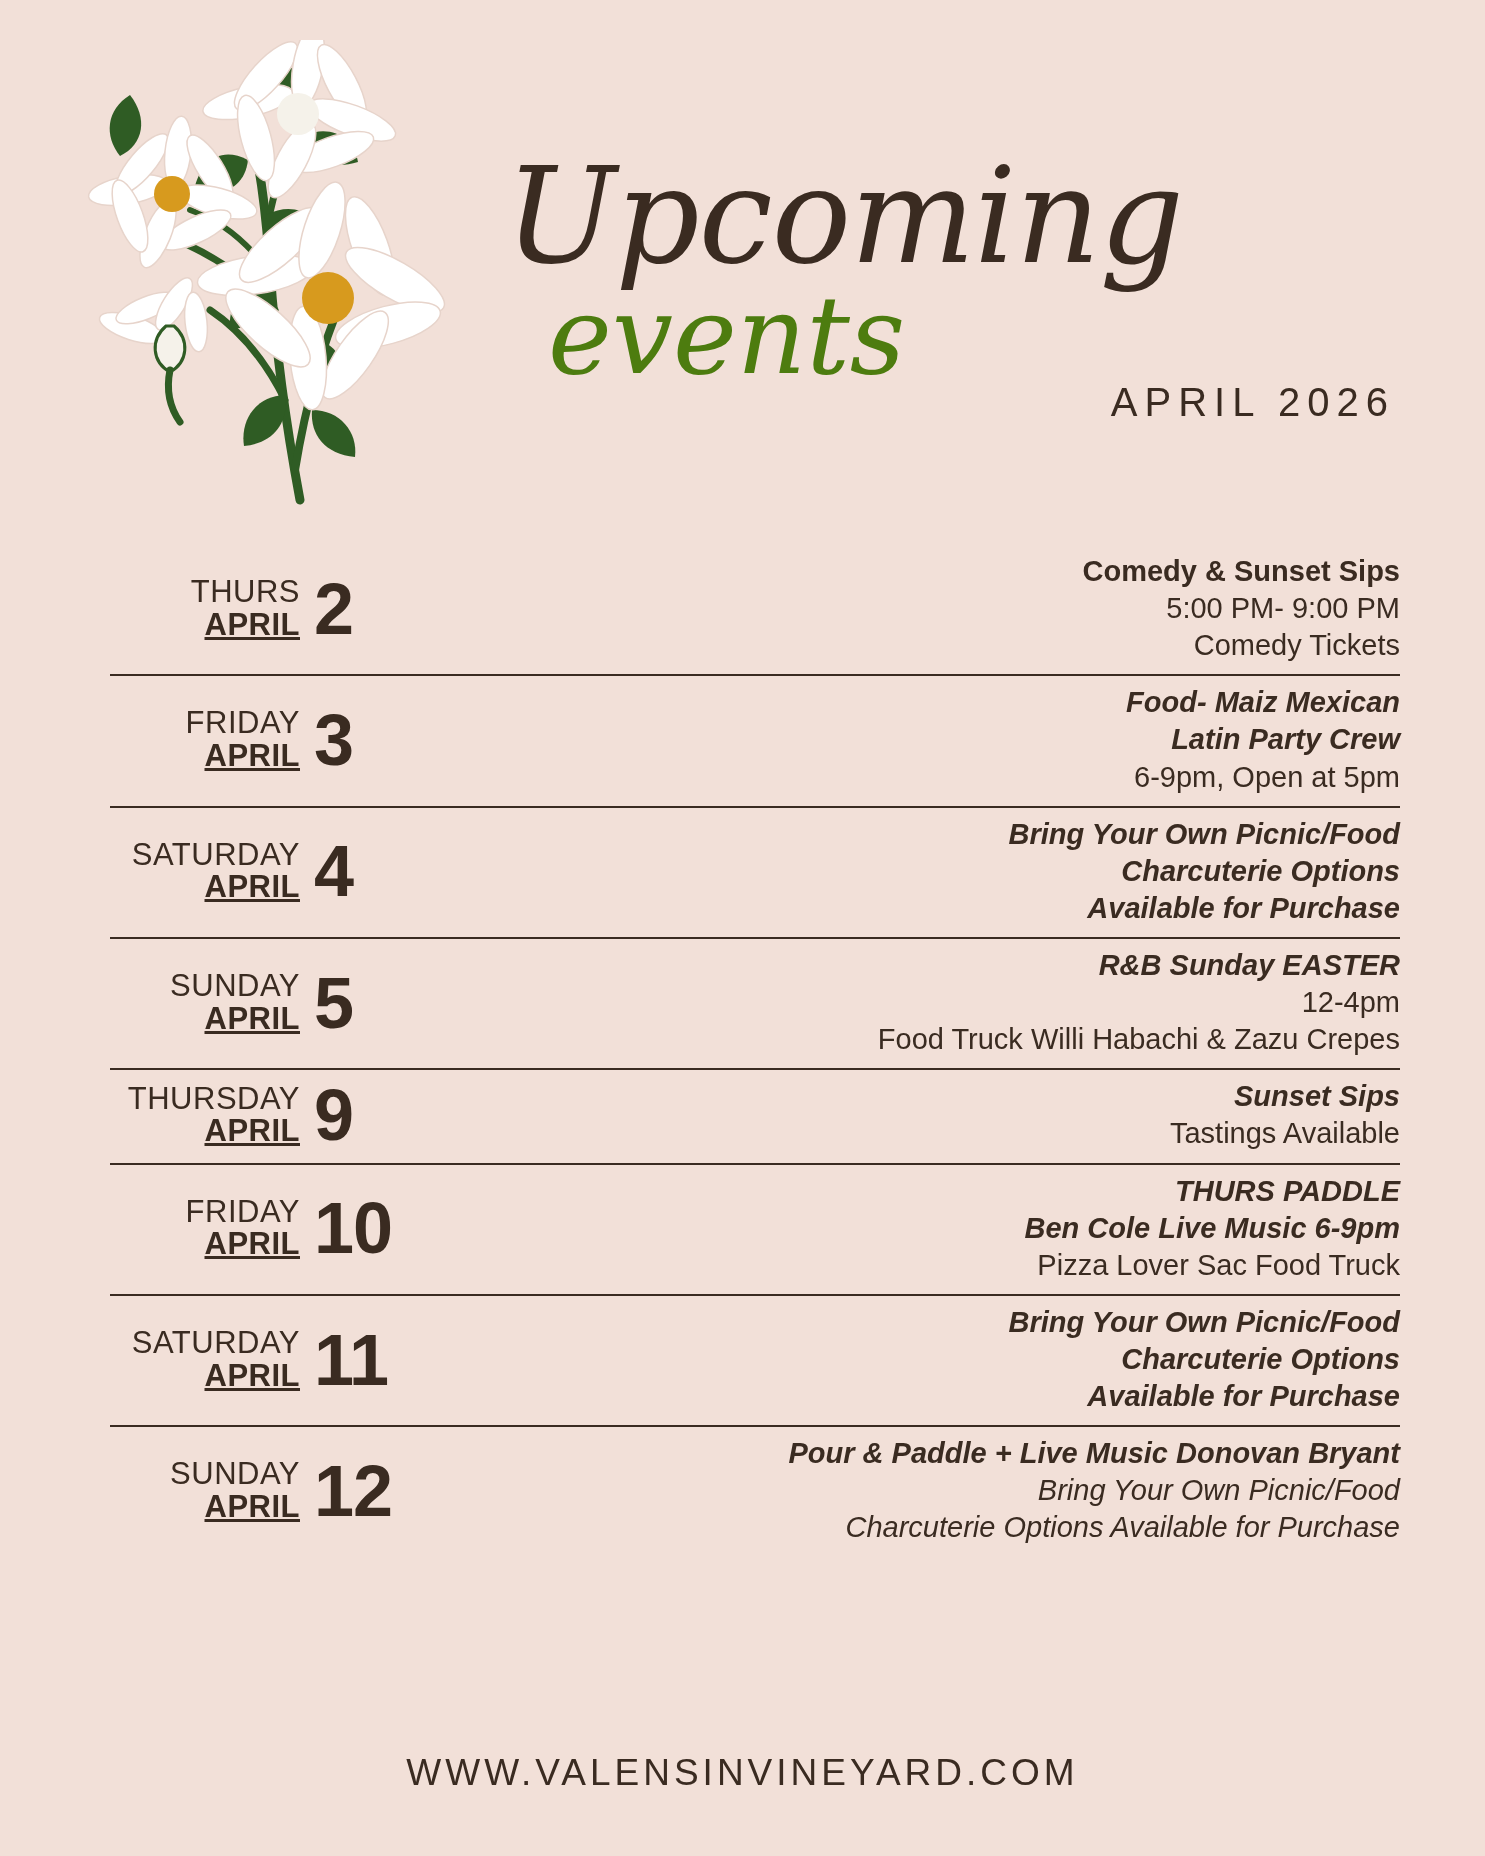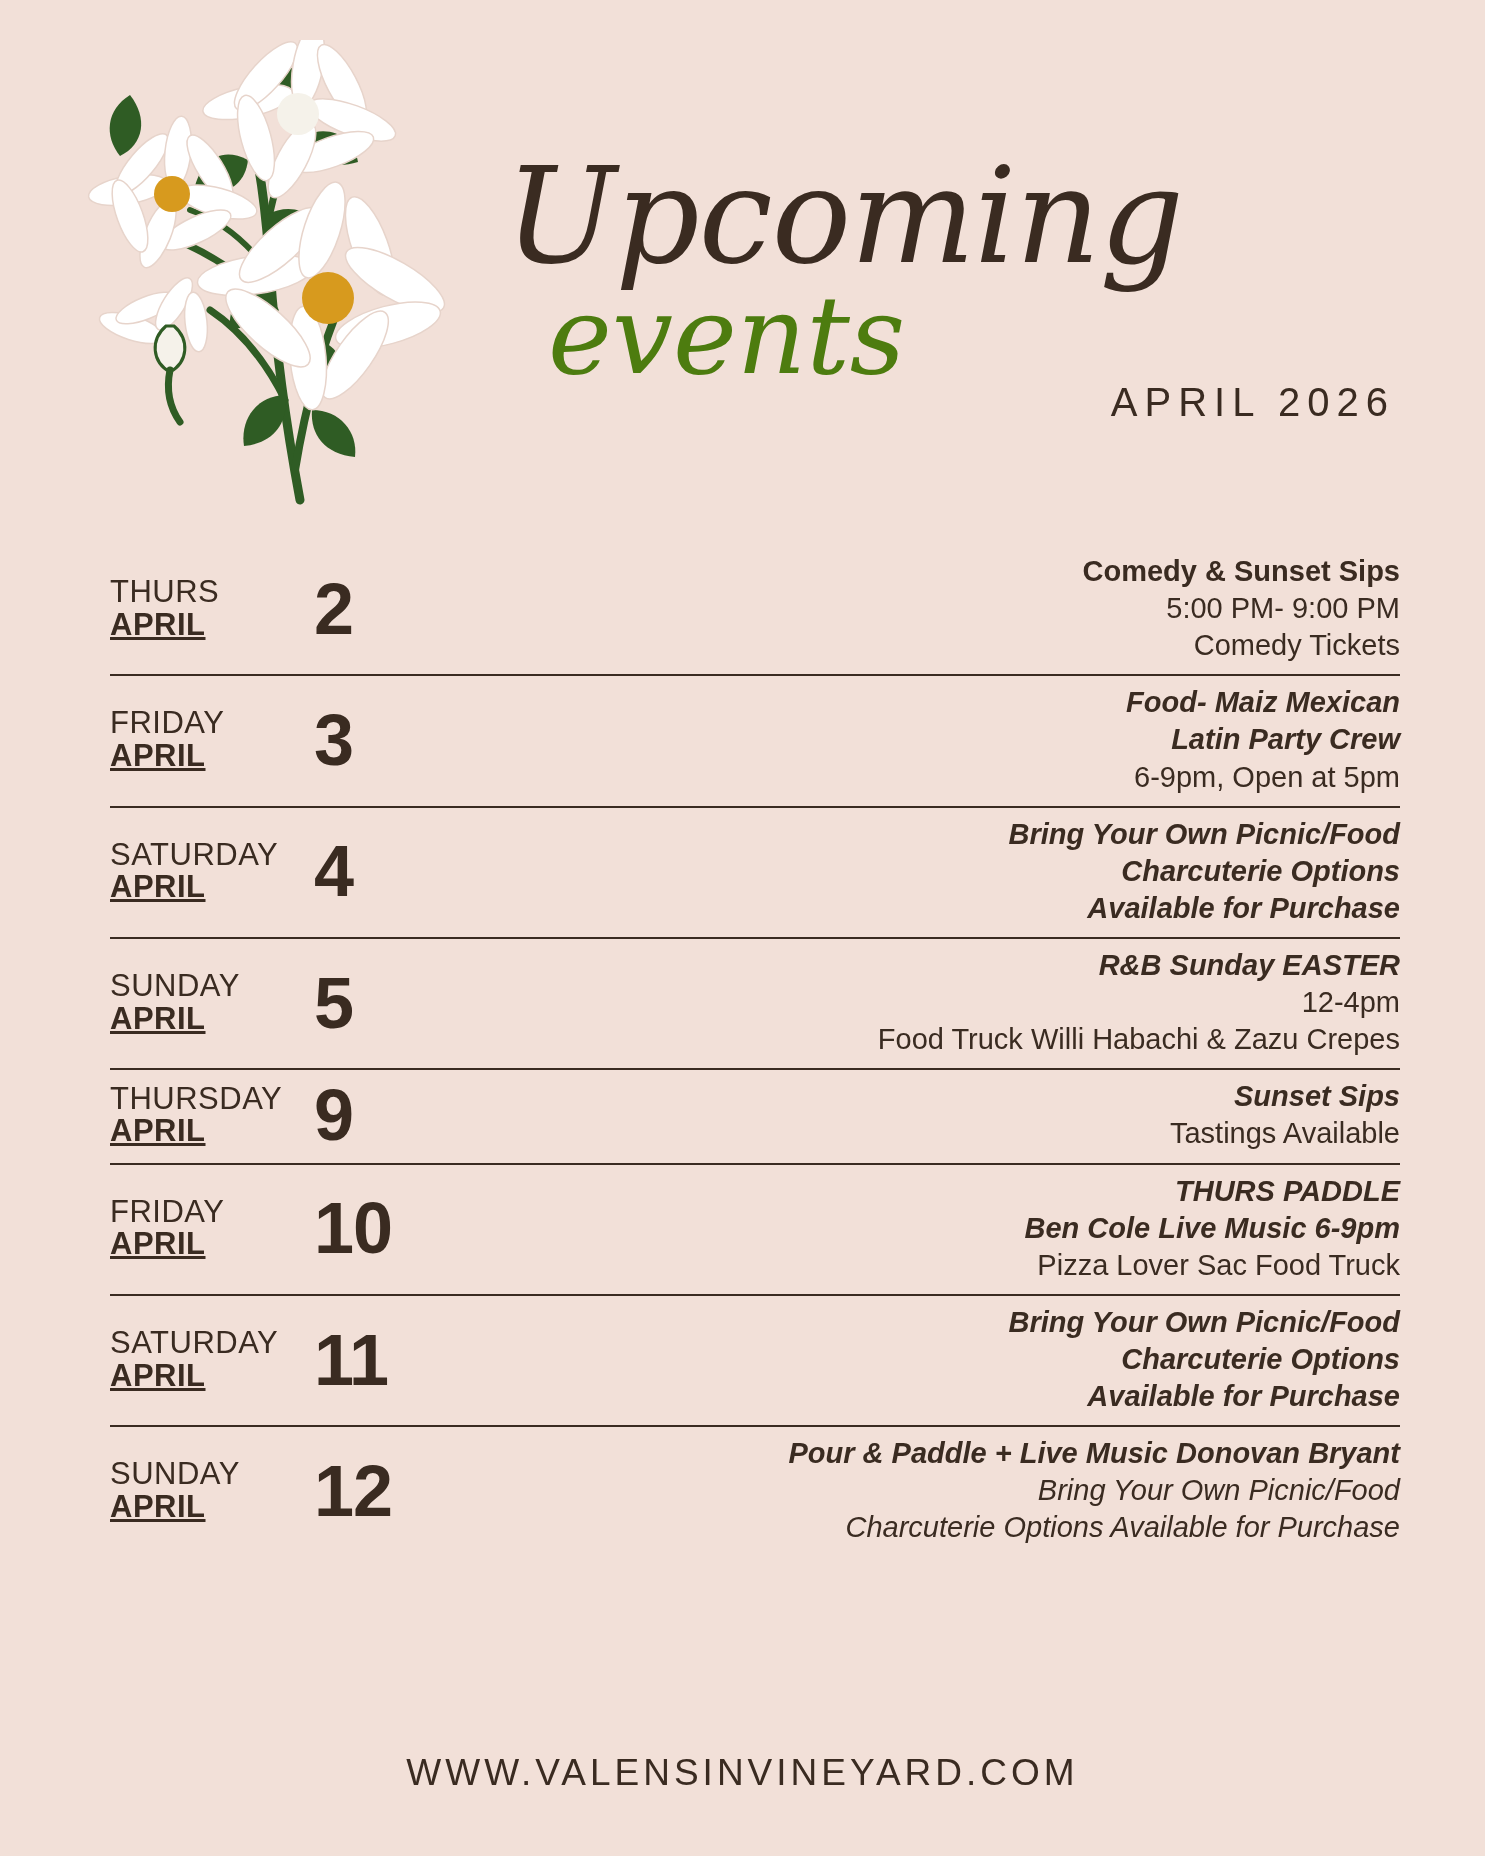--- a/index.html
+++ b/index.html
@@ -94,20 +94,21 @@
   .event-row:last-child {
     border-bottom: none;
   }
   .date-block {
     display: flex;
     align-items: center;
     flex: 0 0 auto;
     min-width: 260px;
   }
   .date-words {
+    text-align: right;
     line-height: 1.05;
     padding-right: 14px;
     min-width: 190px;
   }
   .dow {
     font-size: 31px;
     letter-spacing: 0.5px;
     color: #3a2b21;
     display: block;
   }

